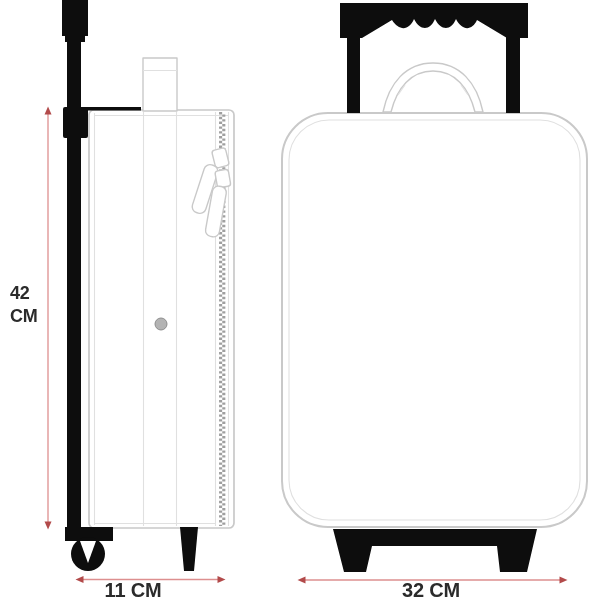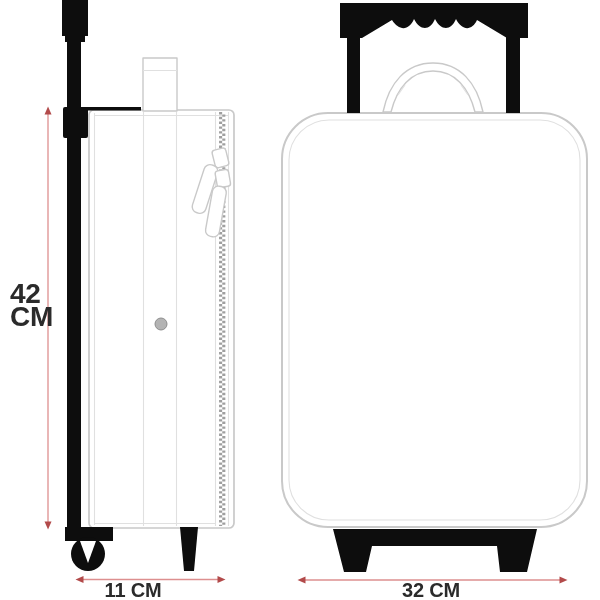--- a/index.html
+++ b/index.html
@@ -6,21 +6,21 @@
   .canvas{
     position:relative;width:600px;height:600px;overflow:hidden;
     background:var(--background,#fff);
     font-family:"Liberation Sans",sans-serif;
   }
   .canvas svg{position:absolute;left:0;top:0;}
   .dim-label{
     position:absolute;color:var(--text,#2e2e2e);font-weight:700;
     letter-spacing:-0.2px;
   }
-  .dim-label.height{left:10px;top:282px;font-size:28px;line-height:23px;text-align:left;}
+  .dim-label.height{left:10px;top:282px;font-size:18px;line-height:23px;text-align:left;}
   .dim-label.depth{left:88px;top:579px;width:90px;text-align:center;font-size:20px;}
   .dim-label.width{left:383px;top:579px;width:96px;text-align:center;font-size:20px;}
 
   
   .ink{fill:var(--black,#0d0d0d);stroke:none;}
   .outline{fill:#fff;stroke:var(--outline,#c9c9c9);stroke-width:1.7;}
   .outline2{fill:#fff;stroke:var(--outline,#c9c9c9);stroke-width:2;}
   .thin{fill:none;stroke:var(--outline-light,#dedede);stroke-width:1.1;}
   .hardware{fill:#fff;stroke:var(--outline,#c9c9c9);stroke-width:1.4;stroke-linejoin:round;}
   .zip{fill:none;stroke:#9f9f9f;stroke-width:3.1;stroke-dasharray:2.4 2.4;}

